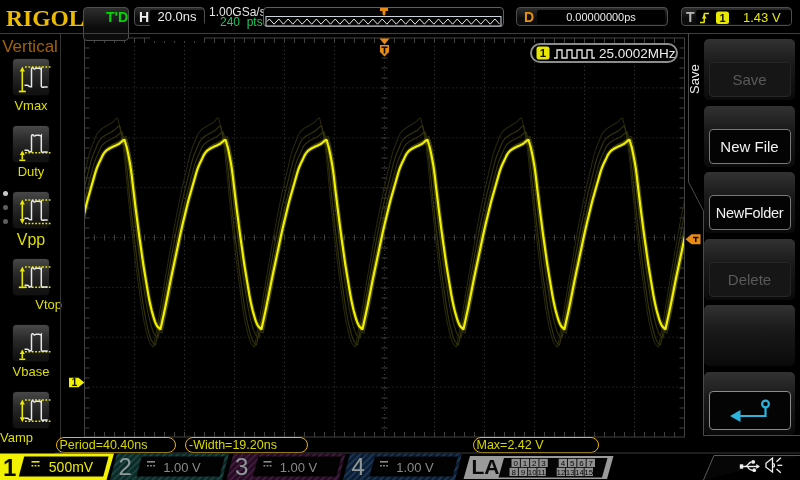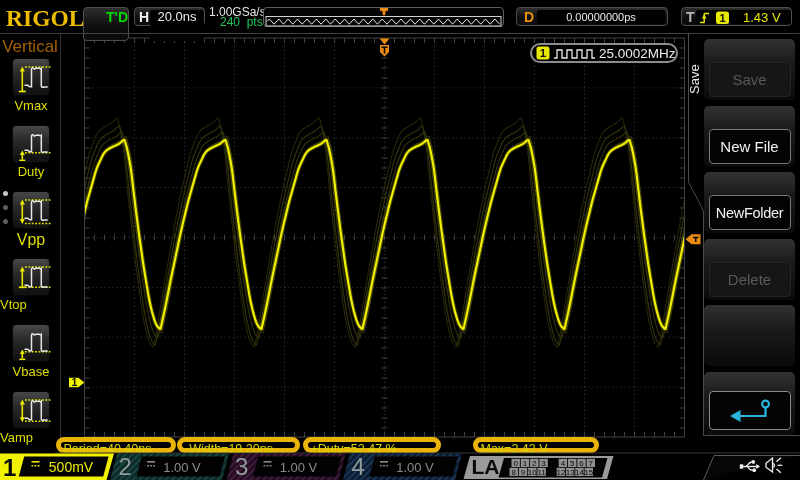--- a/index.html
+++ b/index.html
@@ -1,20 +1,20 @@
 <!DOCTYPE html>
 <html><head><meta charset="utf-8">
 <style>
 *{margin:0;padding:0;box-sizing:border-box;}
 html,body{width:800px;height:480px;background:#000;font-family:"Liberation Sans",sans-serif;overflow:hidden;}
 .abs{position:absolute;}
 #wrap{position:relative;width:800px;height:480px;background:#000;}
 .btn-ico{width:38px;height:38px;border-radius:4px;background:linear-gradient(180deg,#484848,#2a2a2a 40%,#121212 90%);border:1px solid #060606;}
 .tbox{position:absolute;border:1px solid #4e4e4e;border-radius:4px;background:linear-gradient(180deg,#2e2e2e,#0c0c0c 60%);}
-.mbox{position:absolute;height:16.5px;border:5px solid #eab308;border-radius:8px;background:#000;color:#d8d800;font-size:12.5px;line-height:15px;padding-left:3px;top:436.5px;}
+.mbox{position:absolute;height:16.5px;border:1px solid #eab308;border-radius:8px;background:#000;color:#d8d800;font-size:12.5px;line-height:15px;padding-left:3px;top:436.5px;}
 .panel{position:absolute;left:704px;width:90.5px;border-radius:5px;background:linear-gradient(180deg,#323232,#1a1a1a 40%,#0a0a0a);}
 .pbtn{position:absolute;left:4.5px;width:82px;height:35px;border-radius:4px;text-align:center;font-size:15px;line-height:34px;}
 .pbtn.en{background:#040404;border:1px solid #787878;color:#f2f2f2;}
 .pbtn.dis{background:#161616;border:1px solid #262626;color:#5a5a5a;}
 </style></head>
 <body>
 <div id="wrap">
 
 <svg class="abs" style="left:0;top:0" width="800" height="480" viewBox="0 0 800 480">
 <g stroke="#3a3a3a" stroke-width="1" stroke-dasharray="1 3">
@@ -430,21 +430,21 @@
         <div class="abs" style="left:0;top:230.5px;width:62px;text-align:center;color:#dede00;font-size:16px;">Vpp</div>
     <div class="abs btn-ico" style="left:11.5px;top:257.5px;">
           <svg width="38" height="38" viewBox="0 0 38 38">
         <line x1="12" y1="8" x2="37.5" y2="8" stroke="#e8e800" stroke-width="1.6" stroke-dasharray="1.8 1.6"></line>
         <line x1="12" y1="28.3" x2="37.5" y2="28.3" stroke="#e8e800" stroke-width="1.6" stroke-dasharray="1.8 1.6"></line>
         <path d="M11.5,26.3 h3 c1.2,0 1.2,1.5 2.7,1.5 h1.3 V10 c0,-1.6 1.6,-1.6 2.1,-0.6 c0.6,1.1 1.7,0.4 2.3,-0.2 h3.4 c0.6,0.6 1.4,0.6 2,0 V27 c0,1.2 1.6,1.6 2.6,1 h3.8" stroke="#e8e8e8" stroke-width="1.5" fill="none"></path>
         <line x1="9.3" y1="10.0" x2="9.3" y2="27.8" stroke="#e8e800" stroke-width="1.6"></line>
         <path d="M9.3,7.5 l-2.5,5 h5 Z" fill="#e8e800"></path>
         <line x1="5.800000000000001" y1="28.3" x2="12.8" y2="28.3" stroke="#e8e800" stroke-width="1.7"></line>
       </svg></div>
-        <div class="abs" style="left:0;top:297.0px;width:62px;text-align:left;color:#dede00;font-size:13px;">Vtop</div>
+        <div class="abs" style="left:0;top:297.0px;width:62px;text-align:right;color:#dede00;font-size:13px;">Vtop</div>
     <div class="abs btn-ico" style="left:11.5px;top:324px;">
           <svg width="38" height="38" viewBox="0 0 38 38">
         <line x1="12" y1="26.8" x2="37.5" y2="26.8" stroke="#e8e800" stroke-width="1.6" stroke-dasharray="1.8 1.6"></line>
         <path d="M11.5,24.3 h3 c1.2,0 1.2,1.5 2.7,1.5 h1.3 V10 c0,-1.6 1.6,-1.6 2.1,-0.6 c0.6,1.1 1.7,0.4 2.3,-0.2 h3.4 c0.6,0.6 1.4,0.6 2,0 V25 c0,1.2 1.6,1.6 2.6,1 h3.8" stroke="#e8e8e8" stroke-width="1.5" fill="none"></path>
         <line x1="9.3" y1="27.5" x2="9.3" y2="33.5" stroke="#e8e800" stroke-width="1.6"></line>
         <path d="M9.3,24.5 l-2.5,4.5 h5 Z" fill="#e8e800"></path>
         <line x1="6.300000000000001" y1="34.3" x2="12.3" y2="34.3" stroke="#e8e800" stroke-width="1.5"></line>
       </svg></div>
         <div class="abs" style="left:0;top:363.5px;width:62px;text-align:center;color:#dede00;font-size:13px;">Vbase</div>
     <div class="abs btn-ico" style="left:11.5px;top:390.5px;">
@@ -492,22 +492,21 @@
   <svg width="80" height="37" viewBox="0 0 80 37">
           <g stroke="#2ab4de" stroke-width="2.2" fill="none">
   <circle cx="55.5" cy="12" r="3.4"></circle>
             <path d="M55.5,15.5 v8.5 h-26"></path>
           </g>
   <path d="M30.5,18 v12 l-10.5,-6 Z" fill="#2ab4de" stroke="none"></path>
   </svg></div>
     </div>
 
 <div class="mbox" style="left:55.5px;width:120px;">Period=40.40ns</div>
-<div class="mbox" style="left:177px;width:123px;">-Width=19.20ns</div>
-<div class="mbox" style="left:302.5px;width:138px;">+Duty=52.47&nbsp;%</div>
+<div class="mbox" style="left:185px;width:123px;">-Width=19.20ns</div>
 <div class="mbox" style="left:444.5px;width:126px;margin-left:28px;">Max=2.42&nbsp;V</div>
 
 <svg class="abs" style="left:0;top:452px" width="800" height="28" viewBox="0 452 800 28">
 <defs>
     <pattern id="h2" width="4.6" height="4.6" patternUnits="userSpaceOnUse" patternTransform="rotate(45)">
       <rect width="4.6" height="4.6" fill="#0c2a28"></rect>
           <rect width="1.7" height="4.6" fill="#1c4642"></rect>
         </pattern>
     <pattern id="h3" width="4.6" height="4.6" patternUnits="userSpaceOnUse" patternTransform="rotate(45)">
       <rect width="4.6" height="4.6" fill="#250c24"></rect>

